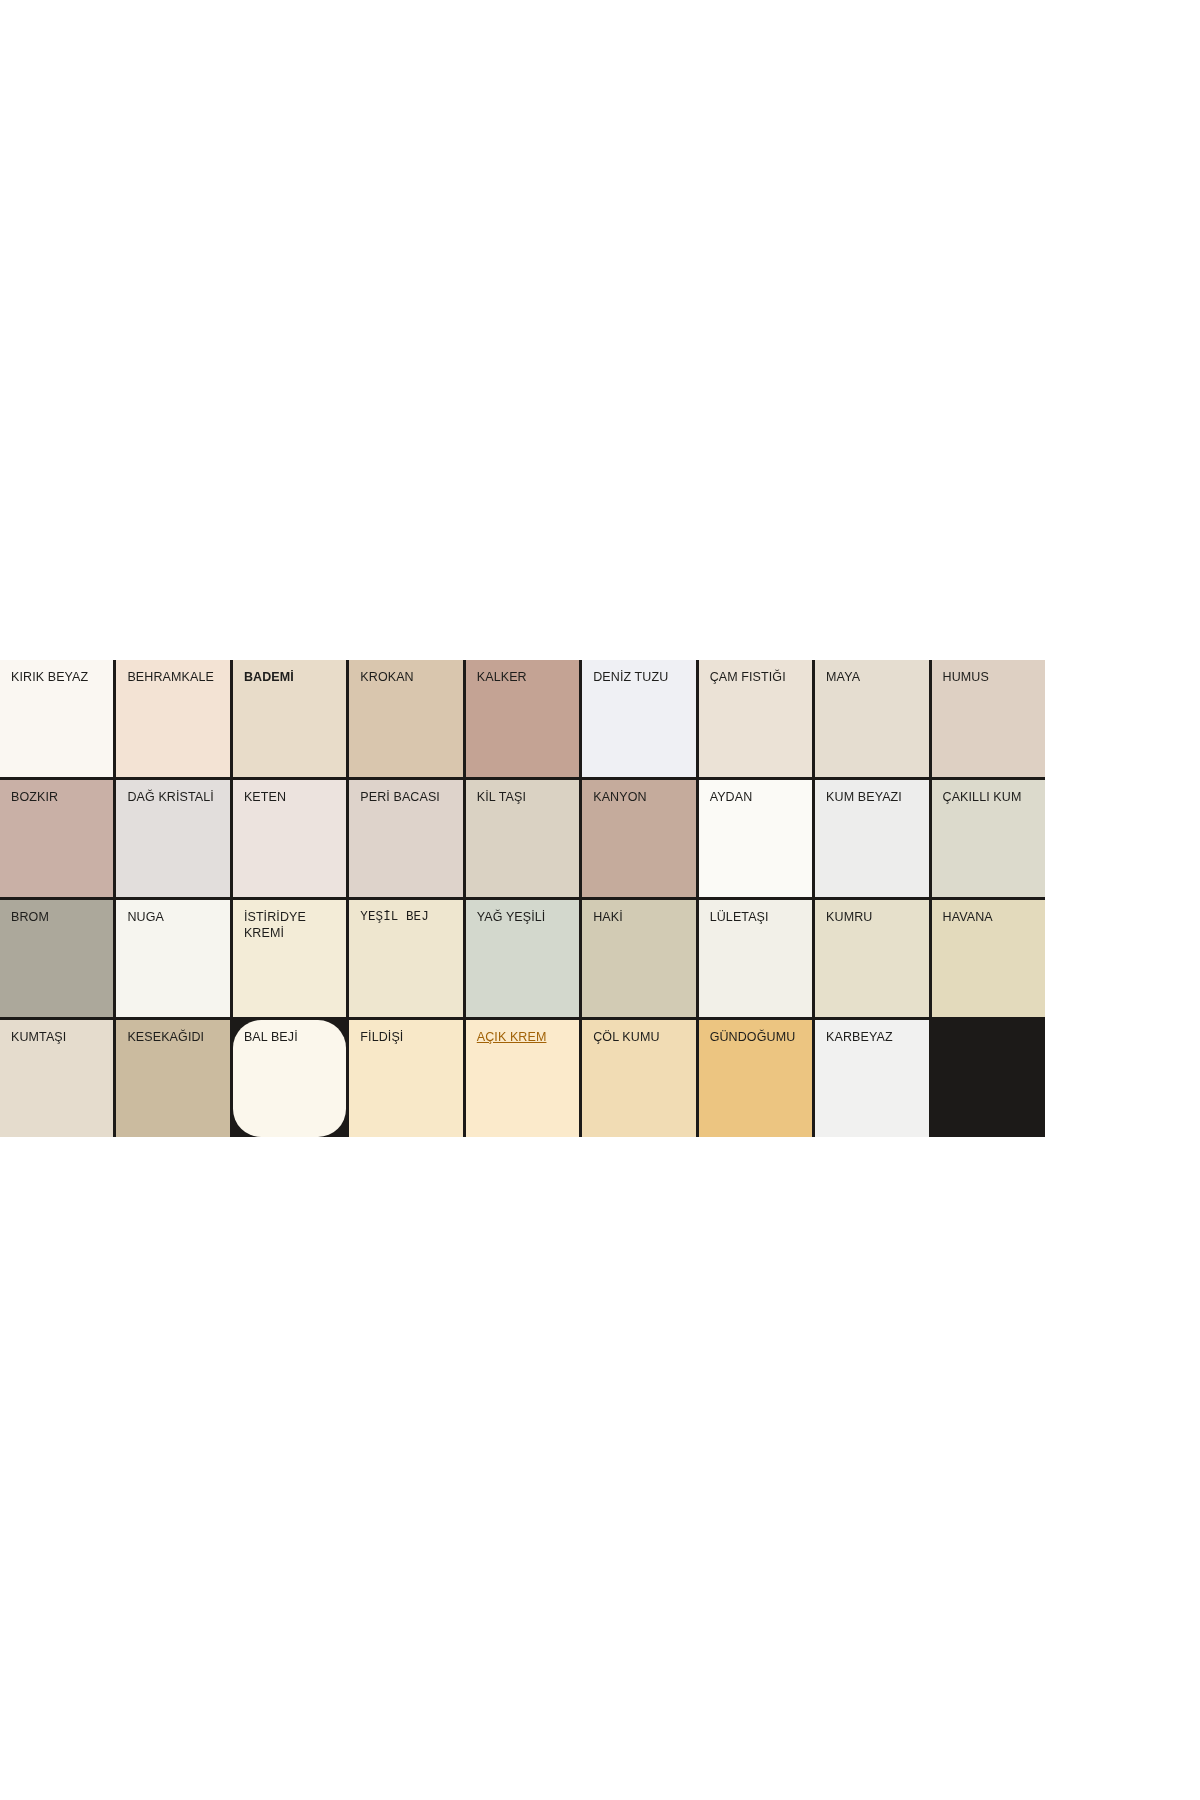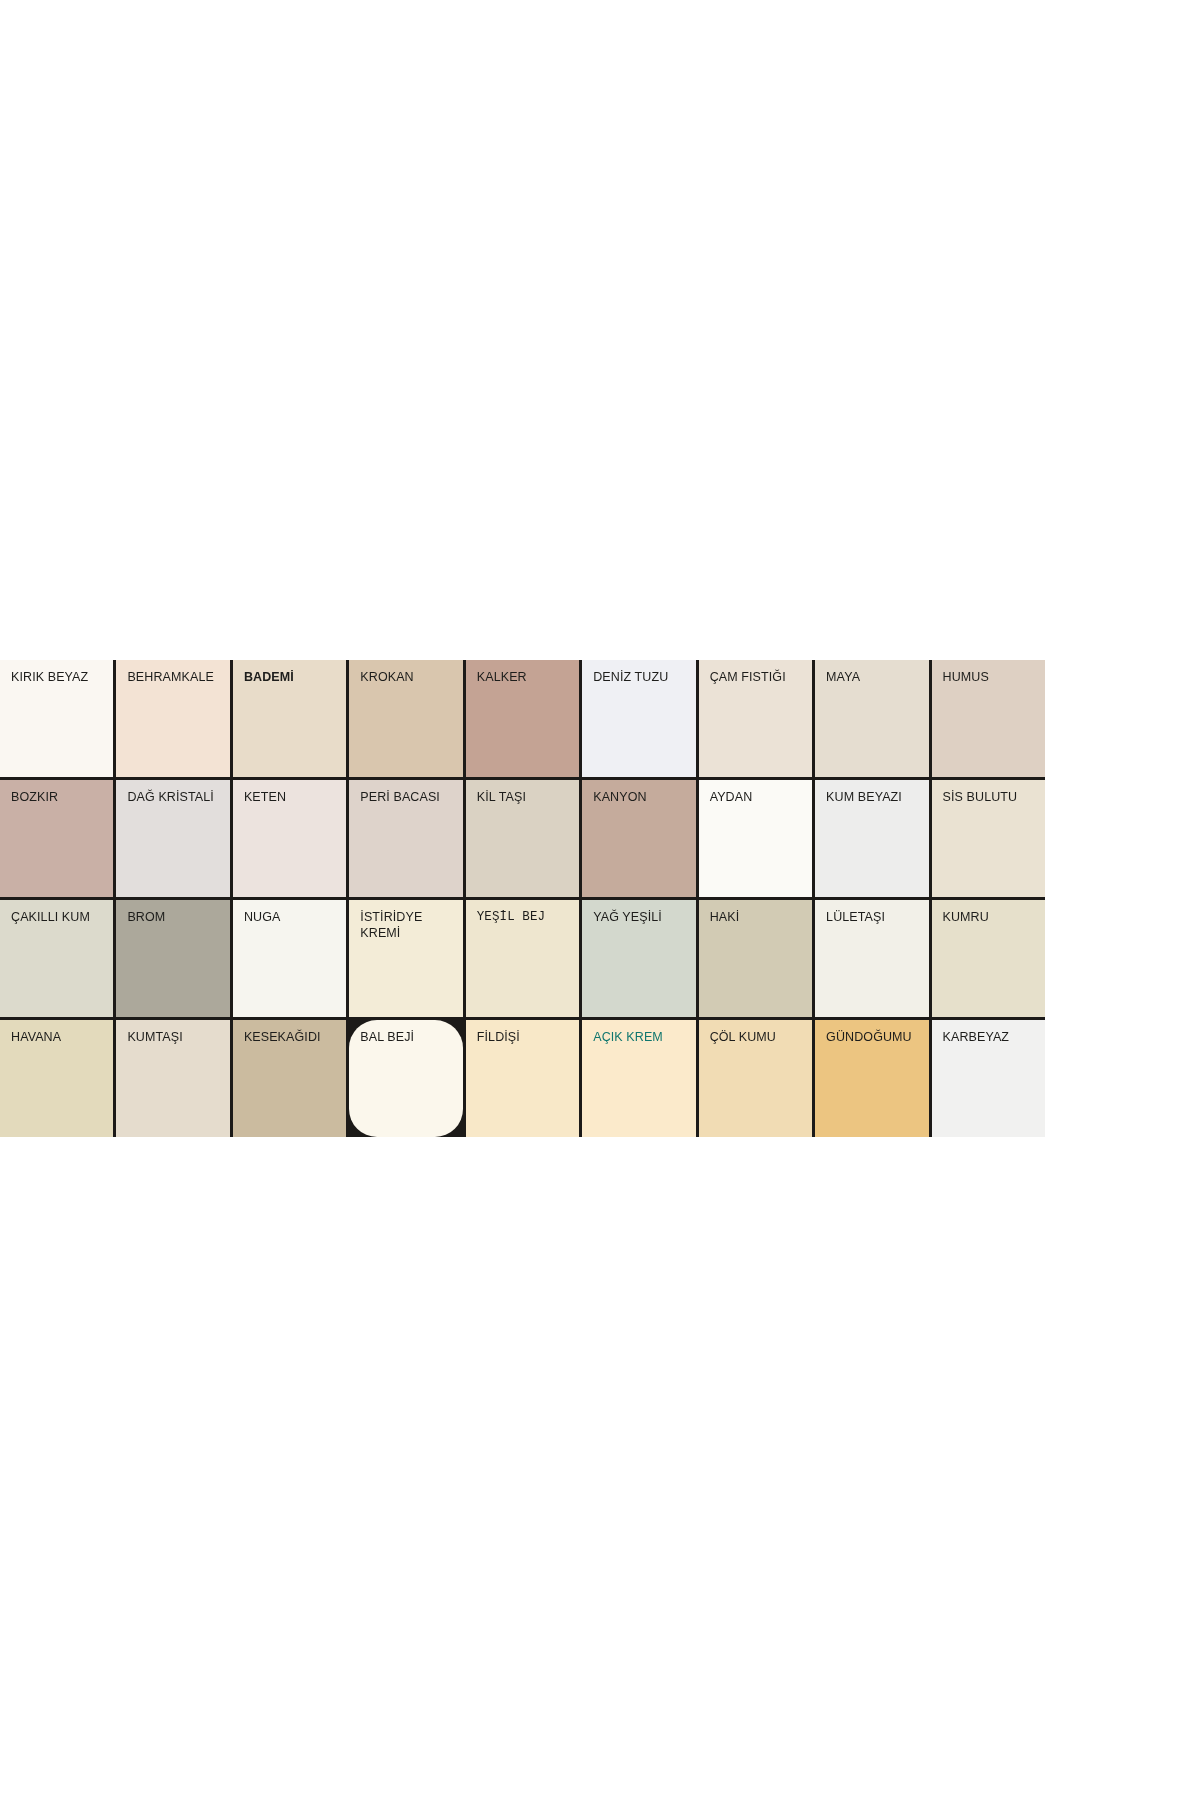--- a/index.html
+++ b/index.html
@@ -108,23 +108,20 @@
       </div>
       <div class="swatch" style="background: rgb(197, 171, 156);">
         <span class="swatch-label" style="color: rgb(29, 29, 27);">KANYON</span>
       </div>
       <div class="swatch" style="background: rgb(251, 250, 246);">
         <span class="swatch-label" style="color: rgb(29, 29, 27);">AYDAN</span>
       </div>
       <div class="swatch" style="background: rgb(237, 237, 236);">
         <span class="swatch-label" style="color: rgb(29, 29, 27);">KUM BEYAZI</span>
       </div>
-      <div class="swatch" style="background: rgb(234, 226, 210);">
-        <span class="swatch-label" style="color: rgb(29, 29, 27);">SİS BULUTU</span>
-      </div>
       <div class="swatch" style="background: rgb(220, 218, 204);">
         <span class="swatch-label" style="color: rgb(29, 29, 27);">ÇAKILLI KUM</span>
       </div>
       <div class="swatch" style="background: rgb(172, 168, 155);">
         <span class="swatch-label" style="color: rgb(29, 29, 27);">BROM</span>
       </div>
       <div class="swatch" style="background: rgb(246, 245, 239);">
         <span class="swatch-label" style="color: rgb(29, 29, 27);">NUGA</span>
       </div>
       <div class="swatch" style="background: rgb(243, 236, 215);">
@@ -155,21 +152,21 @@
       <div class="swatch" style="background: rgb(203, 187, 159);">
         <span class="swatch-label" style="color: rgb(29, 29, 27);">KESEKAĞIDI</span>
       </div>
       <div class="swatch" style="background: rgb(251, 247, 236); border-radius: 28px;">
         <span class="swatch-label" style="color: rgb(29, 29, 27);">BAL BEJİ</span>
       </div>
       <div class="swatch" style="background: rgb(248, 232, 200);">
         <span class="swatch-label" style="color: rgb(29, 29, 27);">FİLDİŞİ</span>
       </div>
       <div class="swatch" style="background: rgb(251, 234, 203);">
-        <span class="swatch-label" style="color: #0f766e;">AÇIK KREM</span>
+        <span class="swatch-label" style="color: #a16207; text-decoration: underline;">AÇIK KREM</span>
       </div>
       <div class="swatch" style="background: rgb(241, 220, 180);">
         <span class="swatch-label" style="color: rgb(29, 29, 27);">ÇÖL KUMU</span>
       </div>
       <div class="swatch" style="background: rgb(236, 197, 129);">
         <span class="swatch-label" style="color: rgb(29, 29, 27);">GÜNDOĞUMU</span>
       </div>
       <div class="swatch" style="background: rgb(241, 241, 240);">
         <span class="swatch-label" style="color: rgb(29, 29, 27);">KARBEYAZ</span>
       </div>

